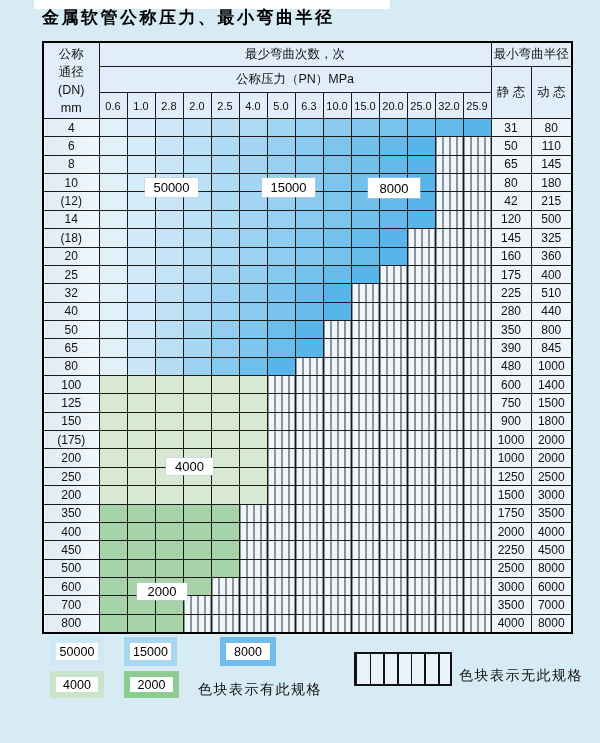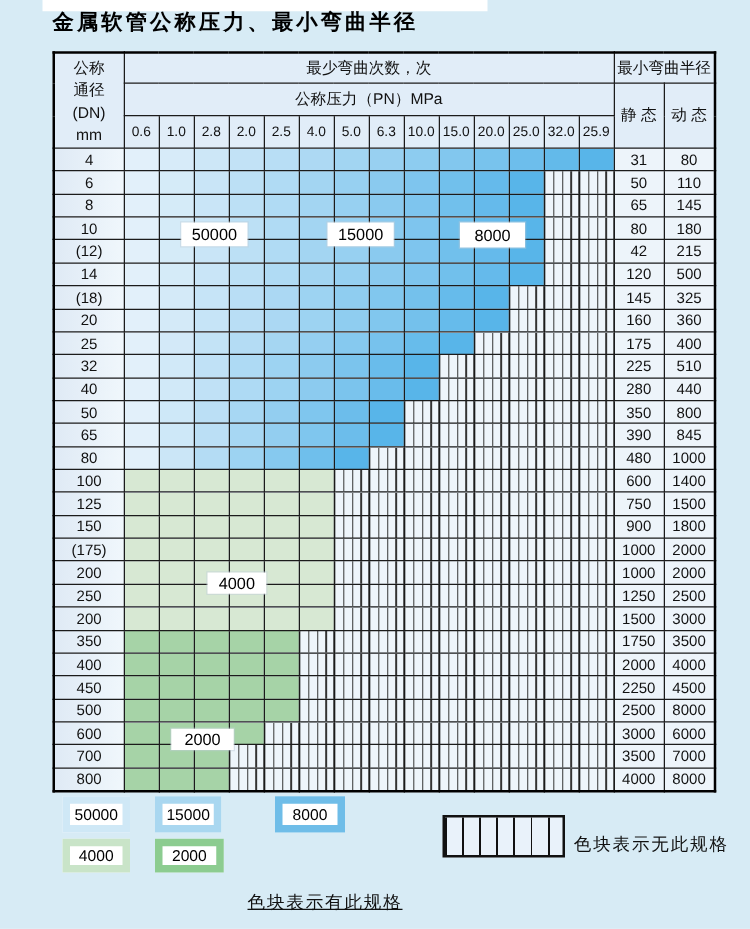--- a/index.html
+++ b/index.html
@@ -38,21 +38,21 @@
     position:absolute;background:#ffffff;
     display:flex;align-items:center;justify-content:center;
     font-size:13px;color:#000;box-shadow:0 0 0 1px rgba(190,205,215,.45);
   }
   .legend-swatch{
     position:absolute;box-sizing:border-box;background:#ffffff;
     display:flex;align-items:center;justify-content:center;
     font-size:12.5px;color:#000;
   }
   .legend-text{position:absolute;font-size:14px;color:#111;letter-spacing:1.5px;white-space:nowrap;}
-  .legend-text.has-spec{left:198px;top:713px;text-decoration:underline;}
+  .legend-text.has-spec{left:198px;top:681px;}
   .legend-text.no-spec{left:459px;top:667px;}
   .hatch-box{
     position:absolute;left:354px;top:652px;width:98px;height:34px;box-sizing:border-box;
     border:2px solid #111;background-color:#e9f2fa;
     background-image:repeating-linear-gradient(90deg,#111 0,#111 1.5px,transparent 1.5px,transparent 13.7px);
   }
 </style>
 </head>
 <body>
 

